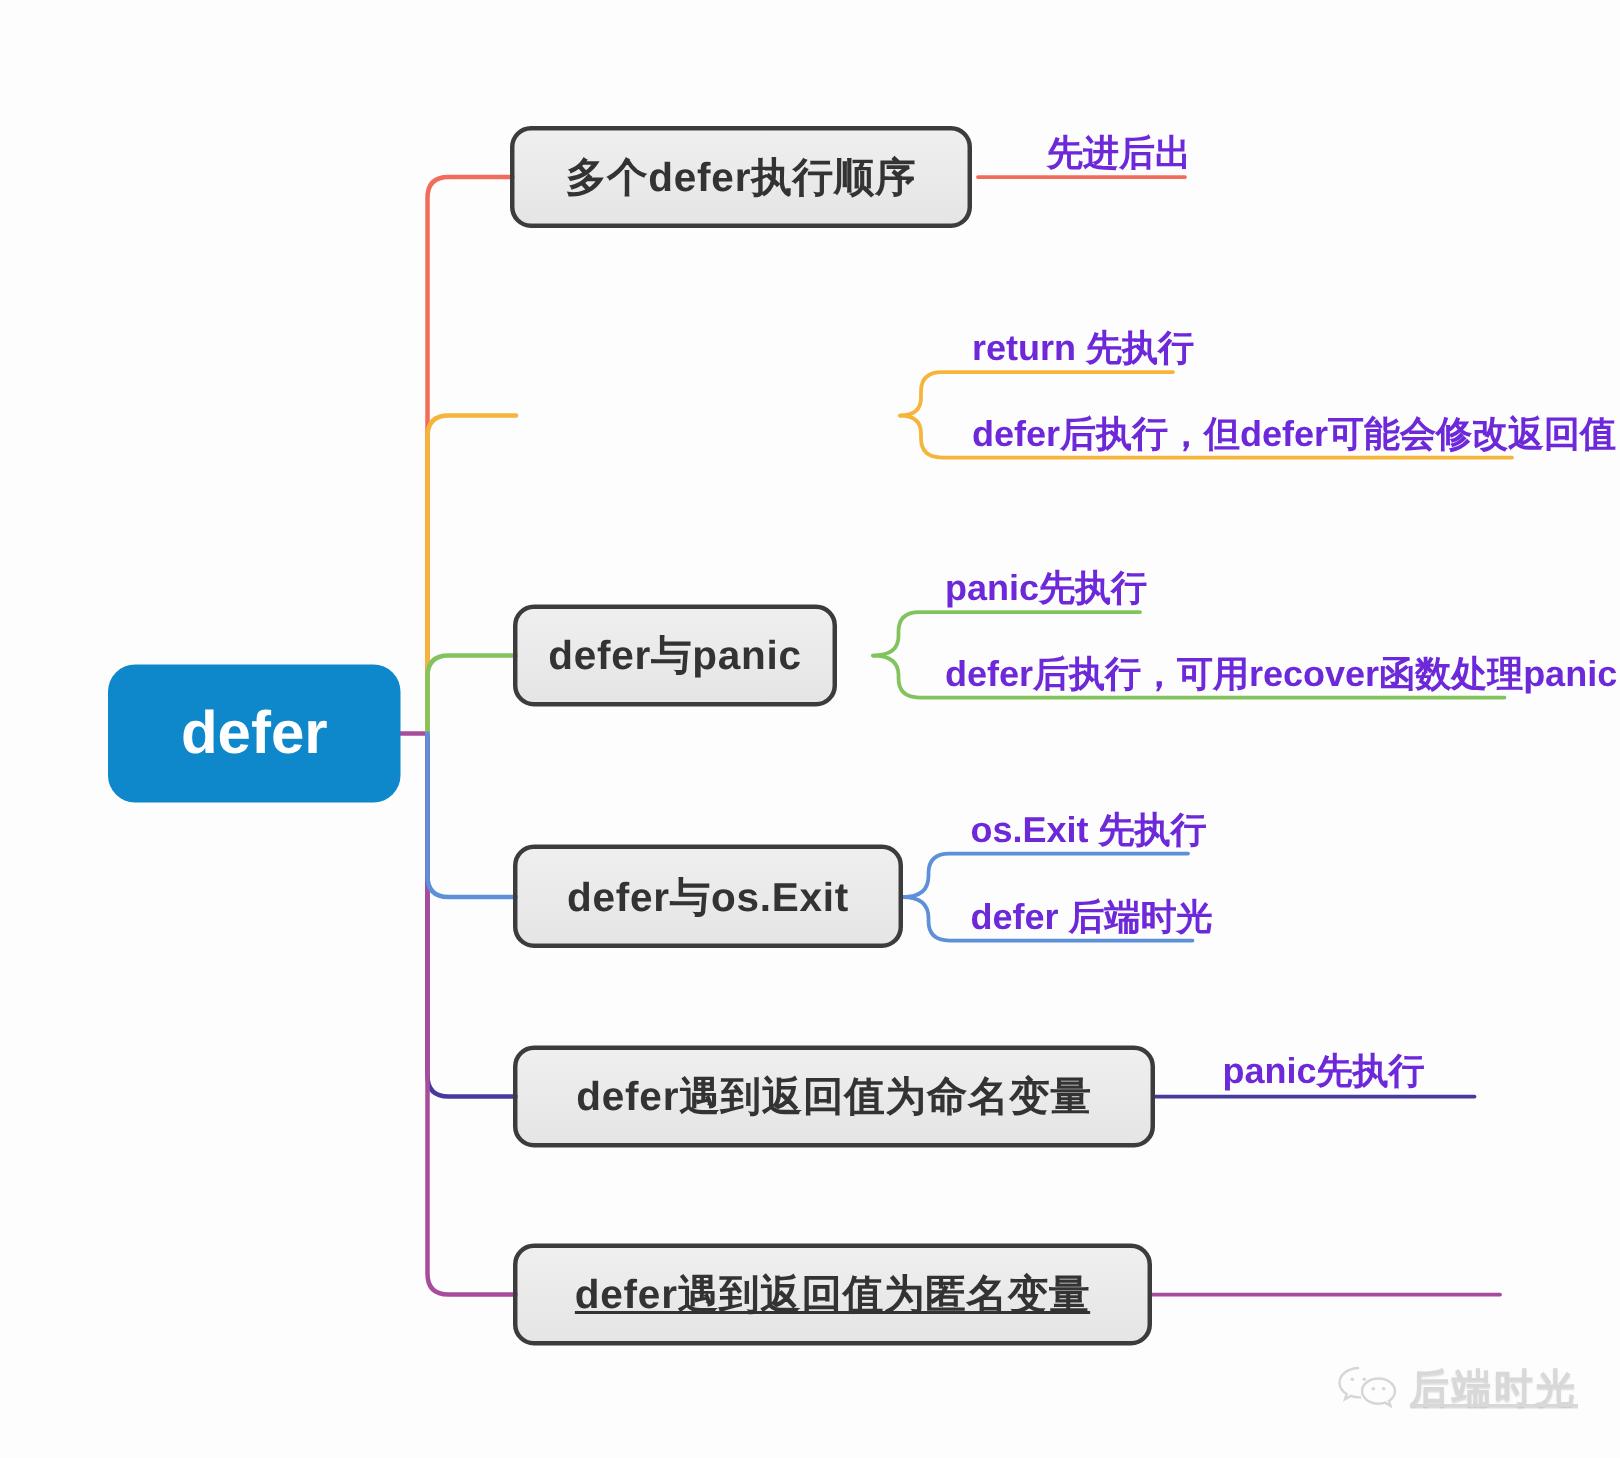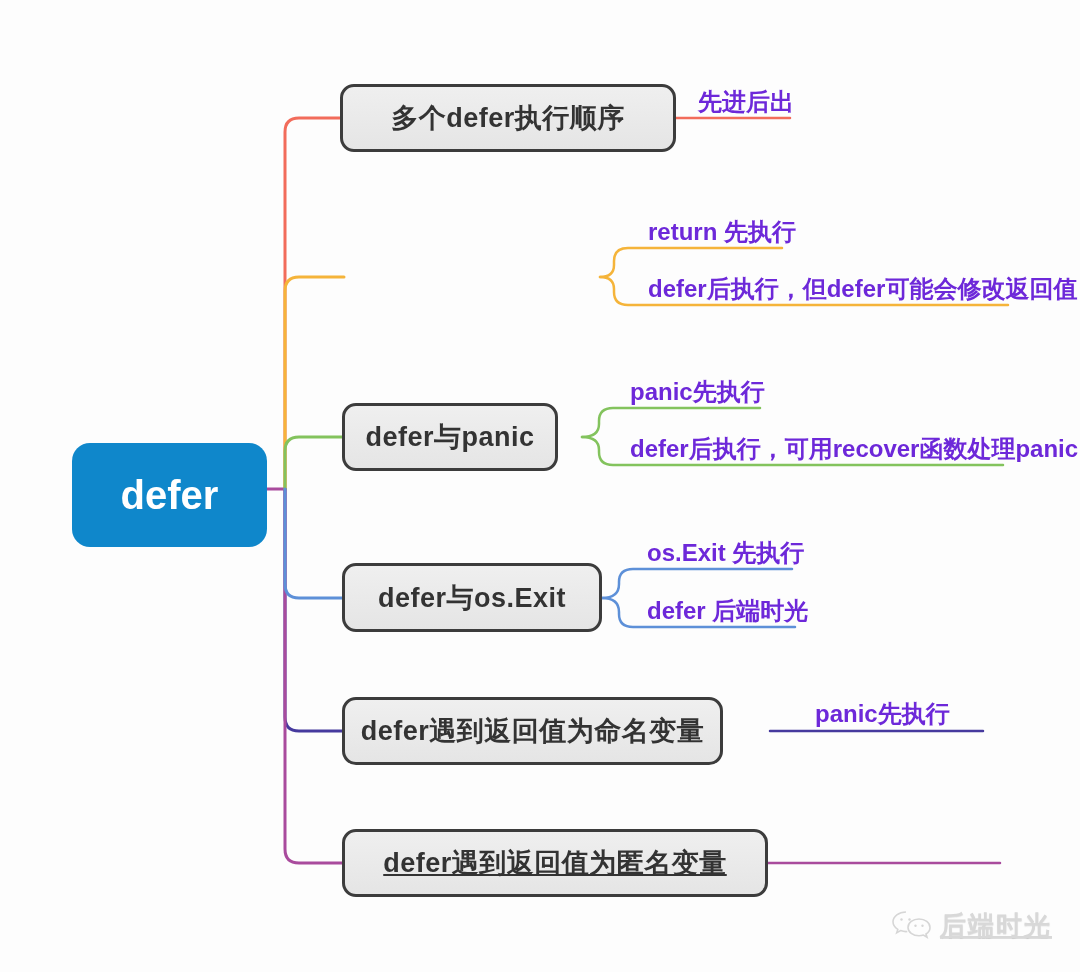--- a/index.html
+++ b/index.html
@@ -13,28 +13,28 @@
   .wires .leafline{stroke-width:2.5px;}
 
   .node{
     position:absolute;display:flex;align-items:center;justify-content:center;
     background:linear-gradient(180deg,#efefef,#e5e5e5);
     border:3px solid #3c3c3c;border-radius:14px;box-sizing:border-box;
     color:#333333;font-weight:700;font-size:27px;white-space:nowrap;letter-spacing:.5px;
   }
   .root{
     position:absolute;display:flex;align-items:center;justify-content:center;
-    left:72px;top:443px;width:195px;height:104px;border-radius:18px;
+    left:72px;top:443px;width:195px;height:92px;border-radius:18px;
     background:#0f87cb;color:#ffffff;font-weight:700;font-size:40px;
   }
-  .n1{left:340px;top:84px;width:336px;height:68px;}
+  .n1{left:340px;top:84px;width:308px;height:68px;}
   .n2{left:342px;top:243px;width:258px;height:69px;}
   .n3{left:342px;top:403px;width:216px;height:68px;}
   .n4{left:342px;top:563px;width:260px;height:69px;}
-  .n5{left:342px;top:697px;width:381px;height:68px;}
+  .n5{left:342px;top:697px;width:428px;height:68px;}
   .n6{left:342px;top:829px;width:426px;height:68px;text-decoration:underline;}
 
   .leaf{
     position:absolute;color:#6d28d9;font-weight:700;font-size:24px;white-space:nowrap;
   }
   .lf1 {left:698px;top:86px;}
   .lf2a{left:648px;top:216px;}
   .lf2b{left:648px;top:273px;}
   .lf3a{left:630px;top:376px;}
   .lf3b{left:630px;top:433px;}

